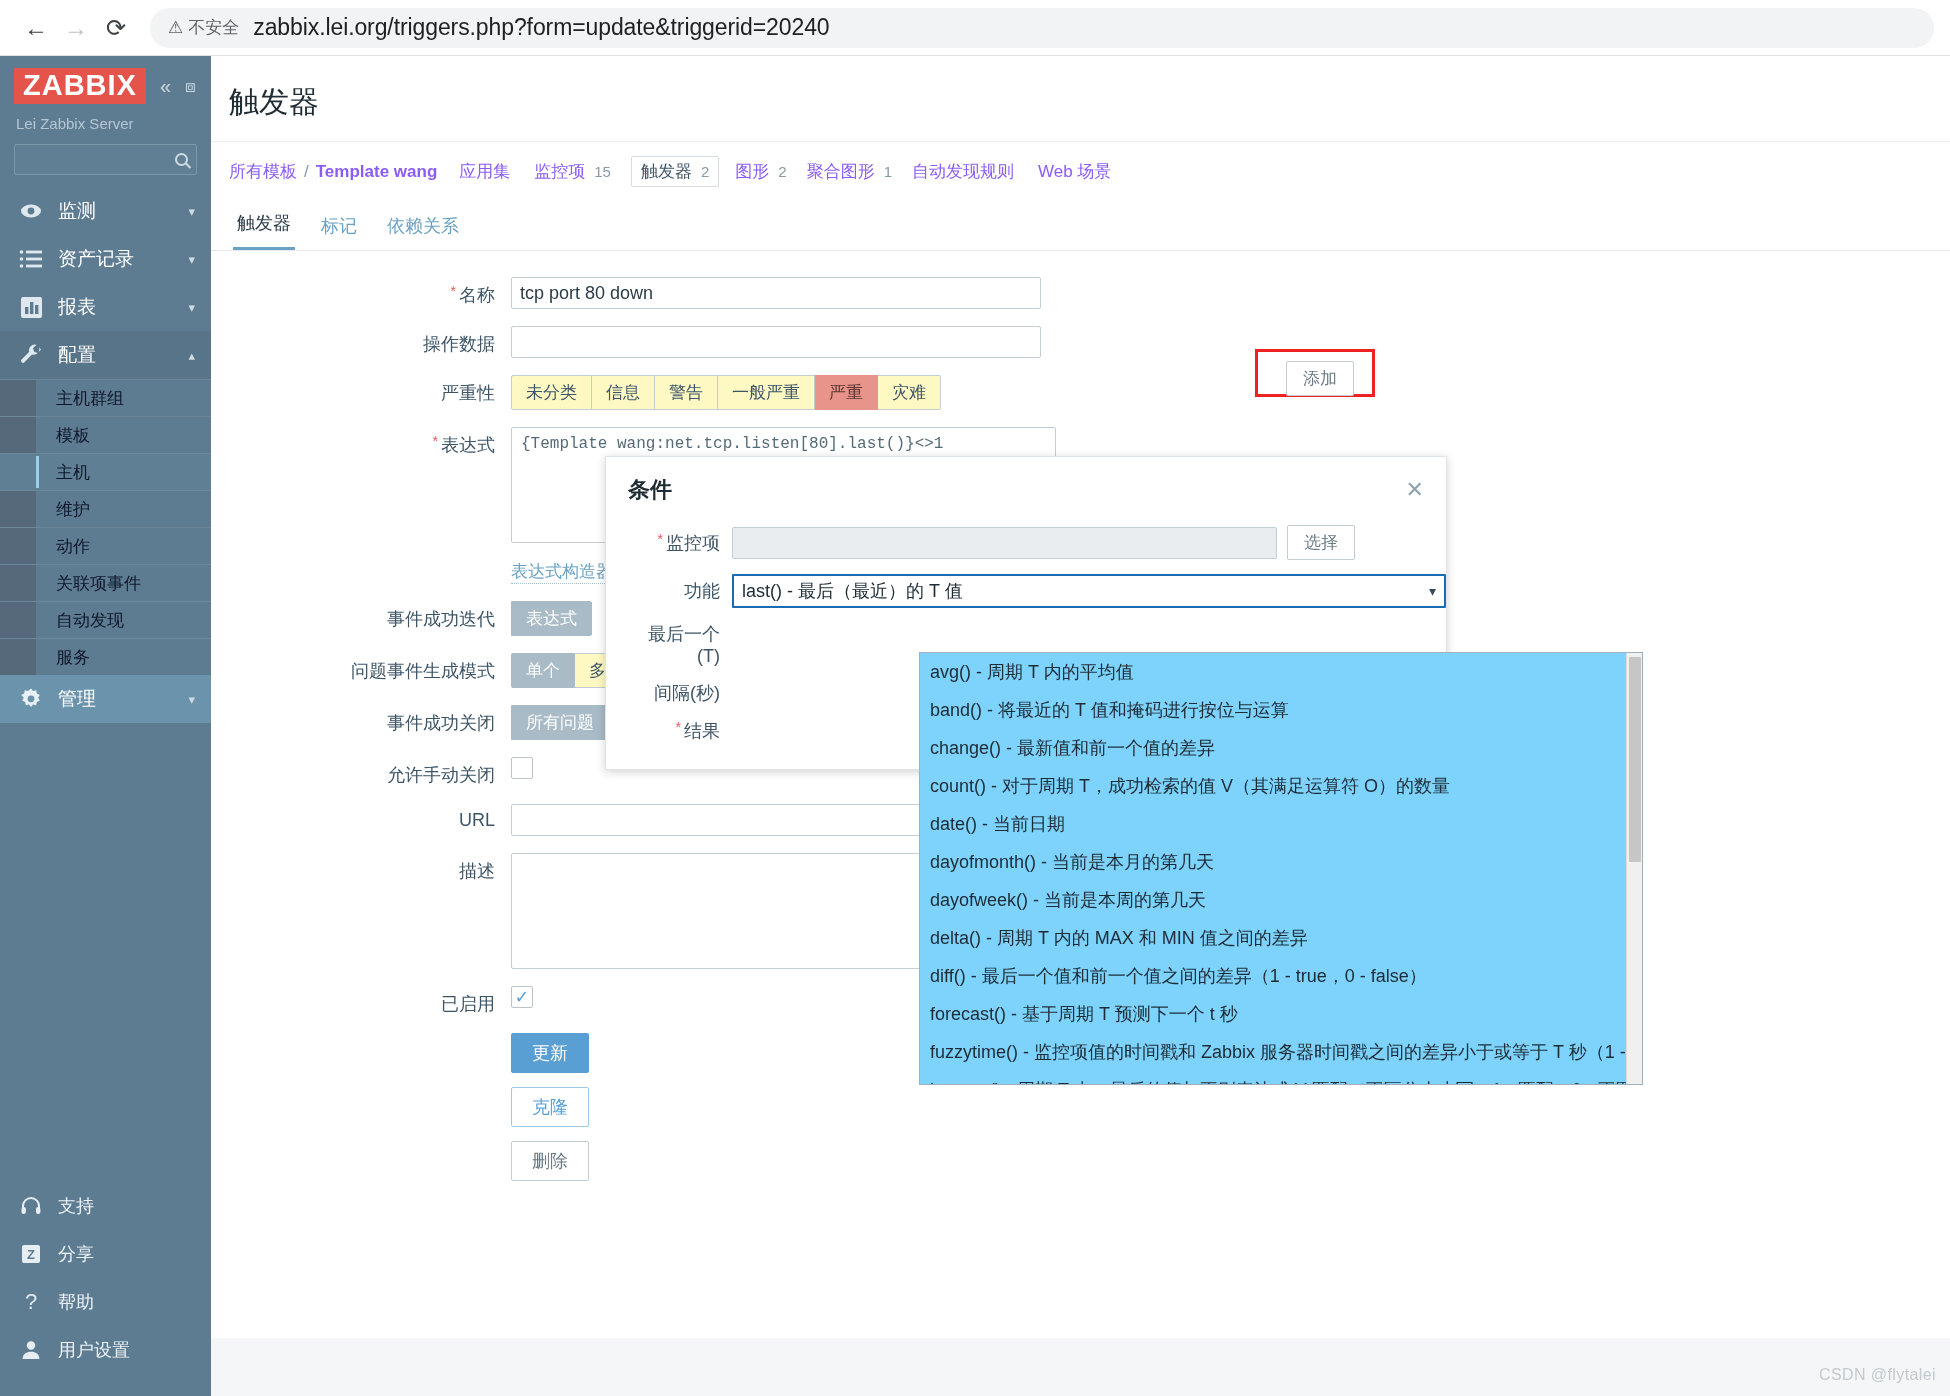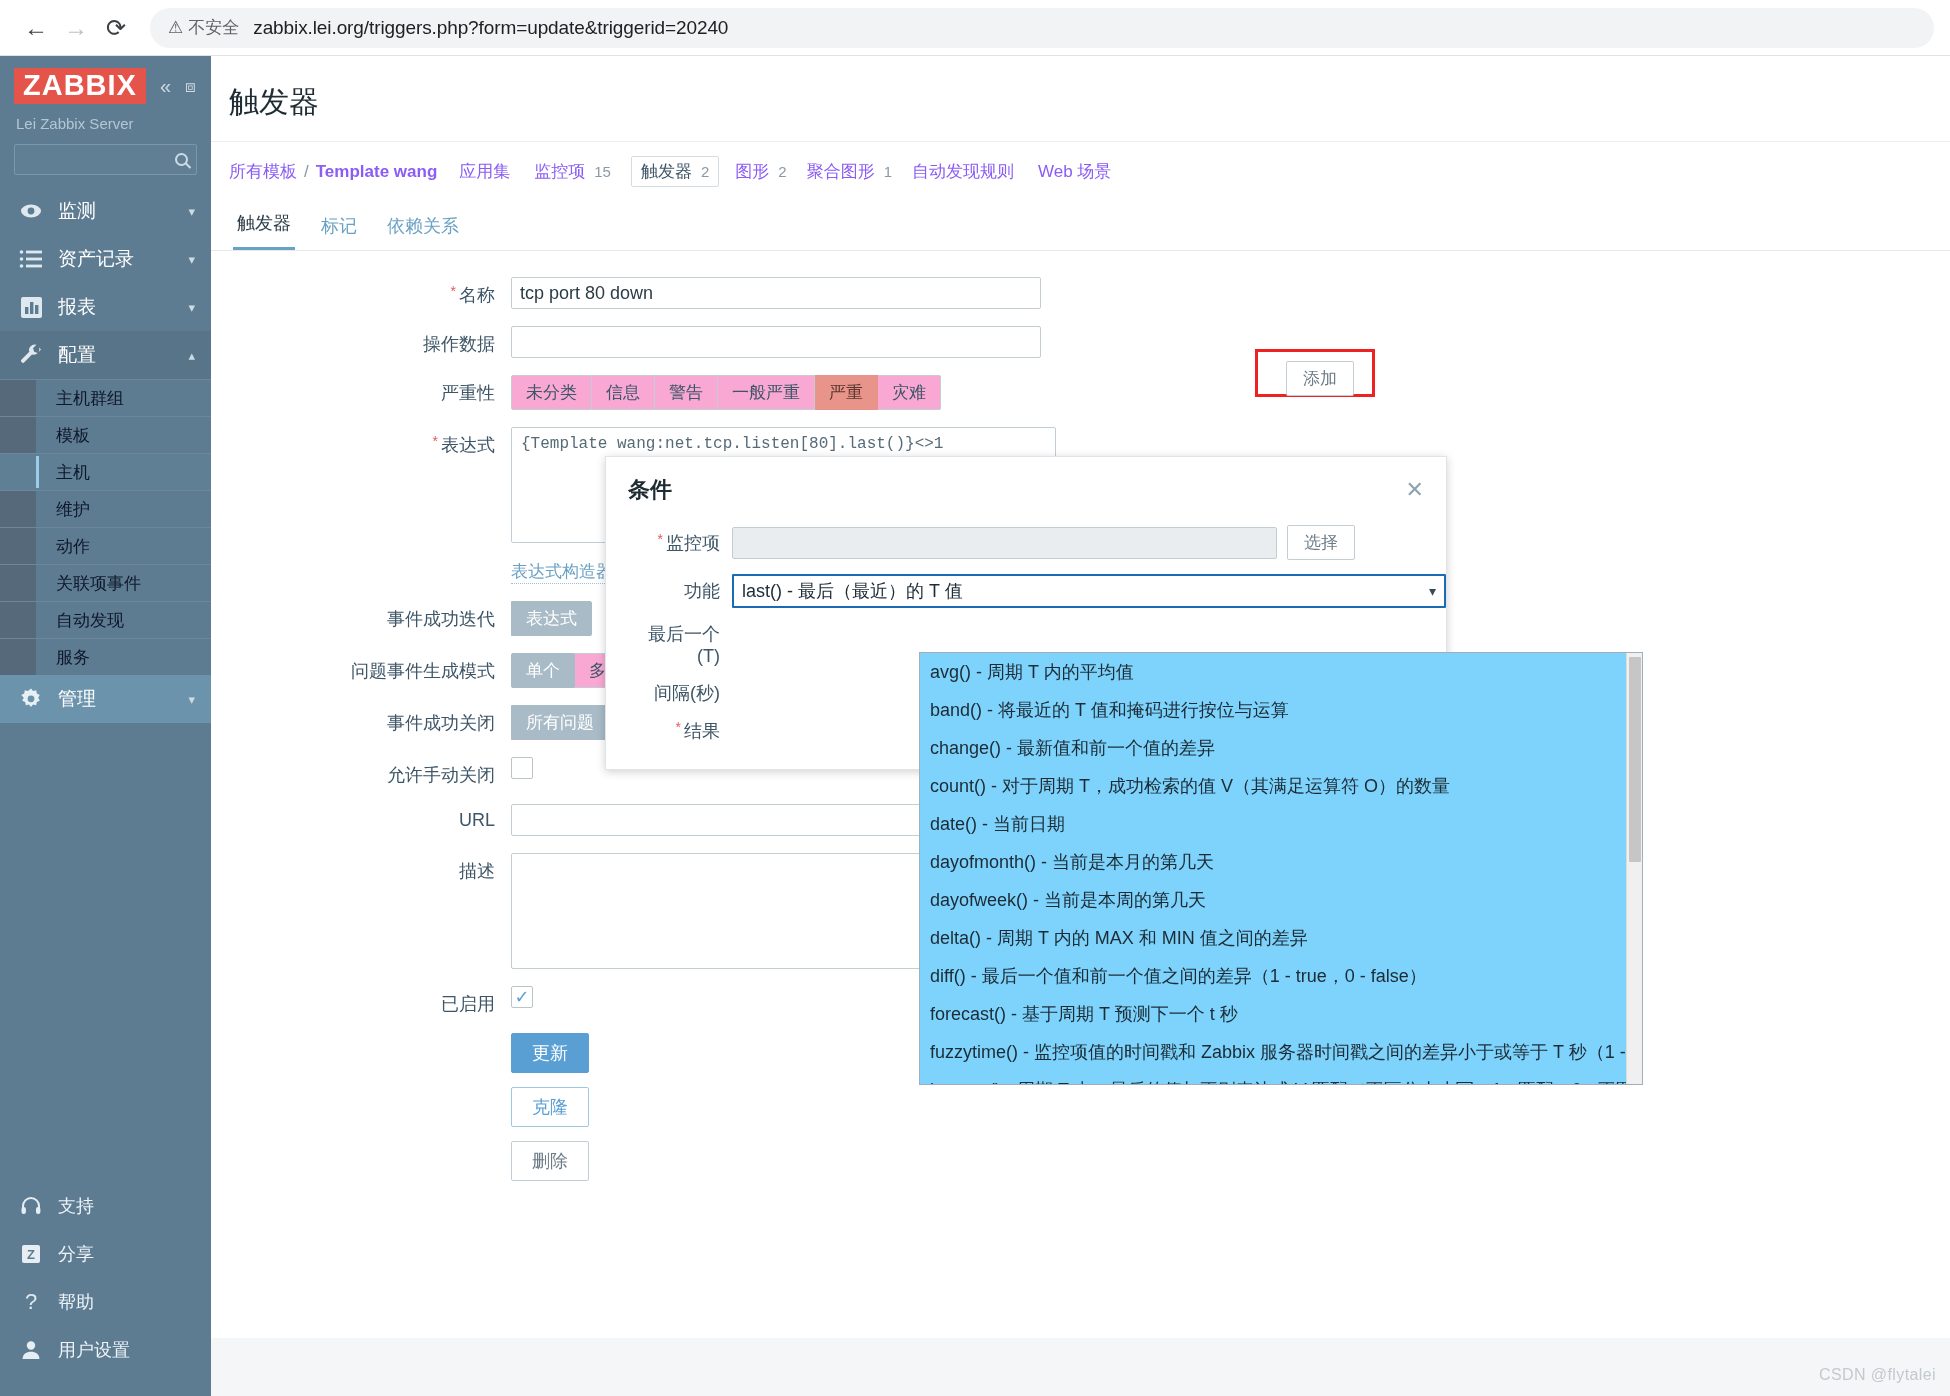--- a/index.html
+++ b/index.html
@@ -39,21 +39,21 @@
     color: #202124;
   }
   #omnibox.pill { background: #f1f3f4; }
   .insecure {
     display: flex; align-items: center;
     color: #5f6368; font-size: 17px;
     margin-right: 14px;
     white-space: nowrap;
   }
   .insecure .warn-icon { margin-right: 5px; font-size: 17px; display:inline-block; }
-  #url-text { color:#202124; font-size: 19px; letter-spacing: -0.1px; }
+  #url-text { color:#202124; font-size: 23px; letter-spacing: -0.1px; }
 
   
   #app { display: flex; width: 100%; height: calc(100% - 56px); }
 
   
   #sidebar {
     width: 211px; flex: 0 0 211px;
     background: #5d7c92;
     color: #fff;
     display: flex; flex-direction: column;
@@ -178,21 +178,21 @@
     width: 530px; height: 32px;
     border: 1px solid #c3cdd4; border-radius: 2px;
     padding: 0 8px; font-size: 18px; color:#2b3c47;
     font-family: "Liberation Sans", sans-serif;
     background:#fff;
   }
   .seg-group { display:flex; }
   .seg {
     border: 1px solid #c3cdd4; border-left:none;
     padding: 5px 14px; font-size: 17px; color:#3d5566;
-    background:#f9a8d4; cursor:pointer; white-space:nowrap;
+    background:#fef9c3; cursor:pointer; white-space:nowrap;
   }
   .seg:first-child { border-left: 1px solid #c3cdd4; border-radius: 2px 0 0 2px; }
   .seg:last-child { border-radius: 0 2px 2px 0; }
   .seg.sev-on { background:#e9948b; color:#5a3630; border-color:#e9948b; }
   .seg.on { background:#a8bbc7; color:#fff; border-color:#a8bbc7; }
   .ta {
     width: 545px; height: 116px;
     border: 1px solid #c3cdd4; border-radius: 2px;
     padding: 7px 9px;
     font-family: "Liberation Mono", "DejaVu Sans Mono", monospace;

